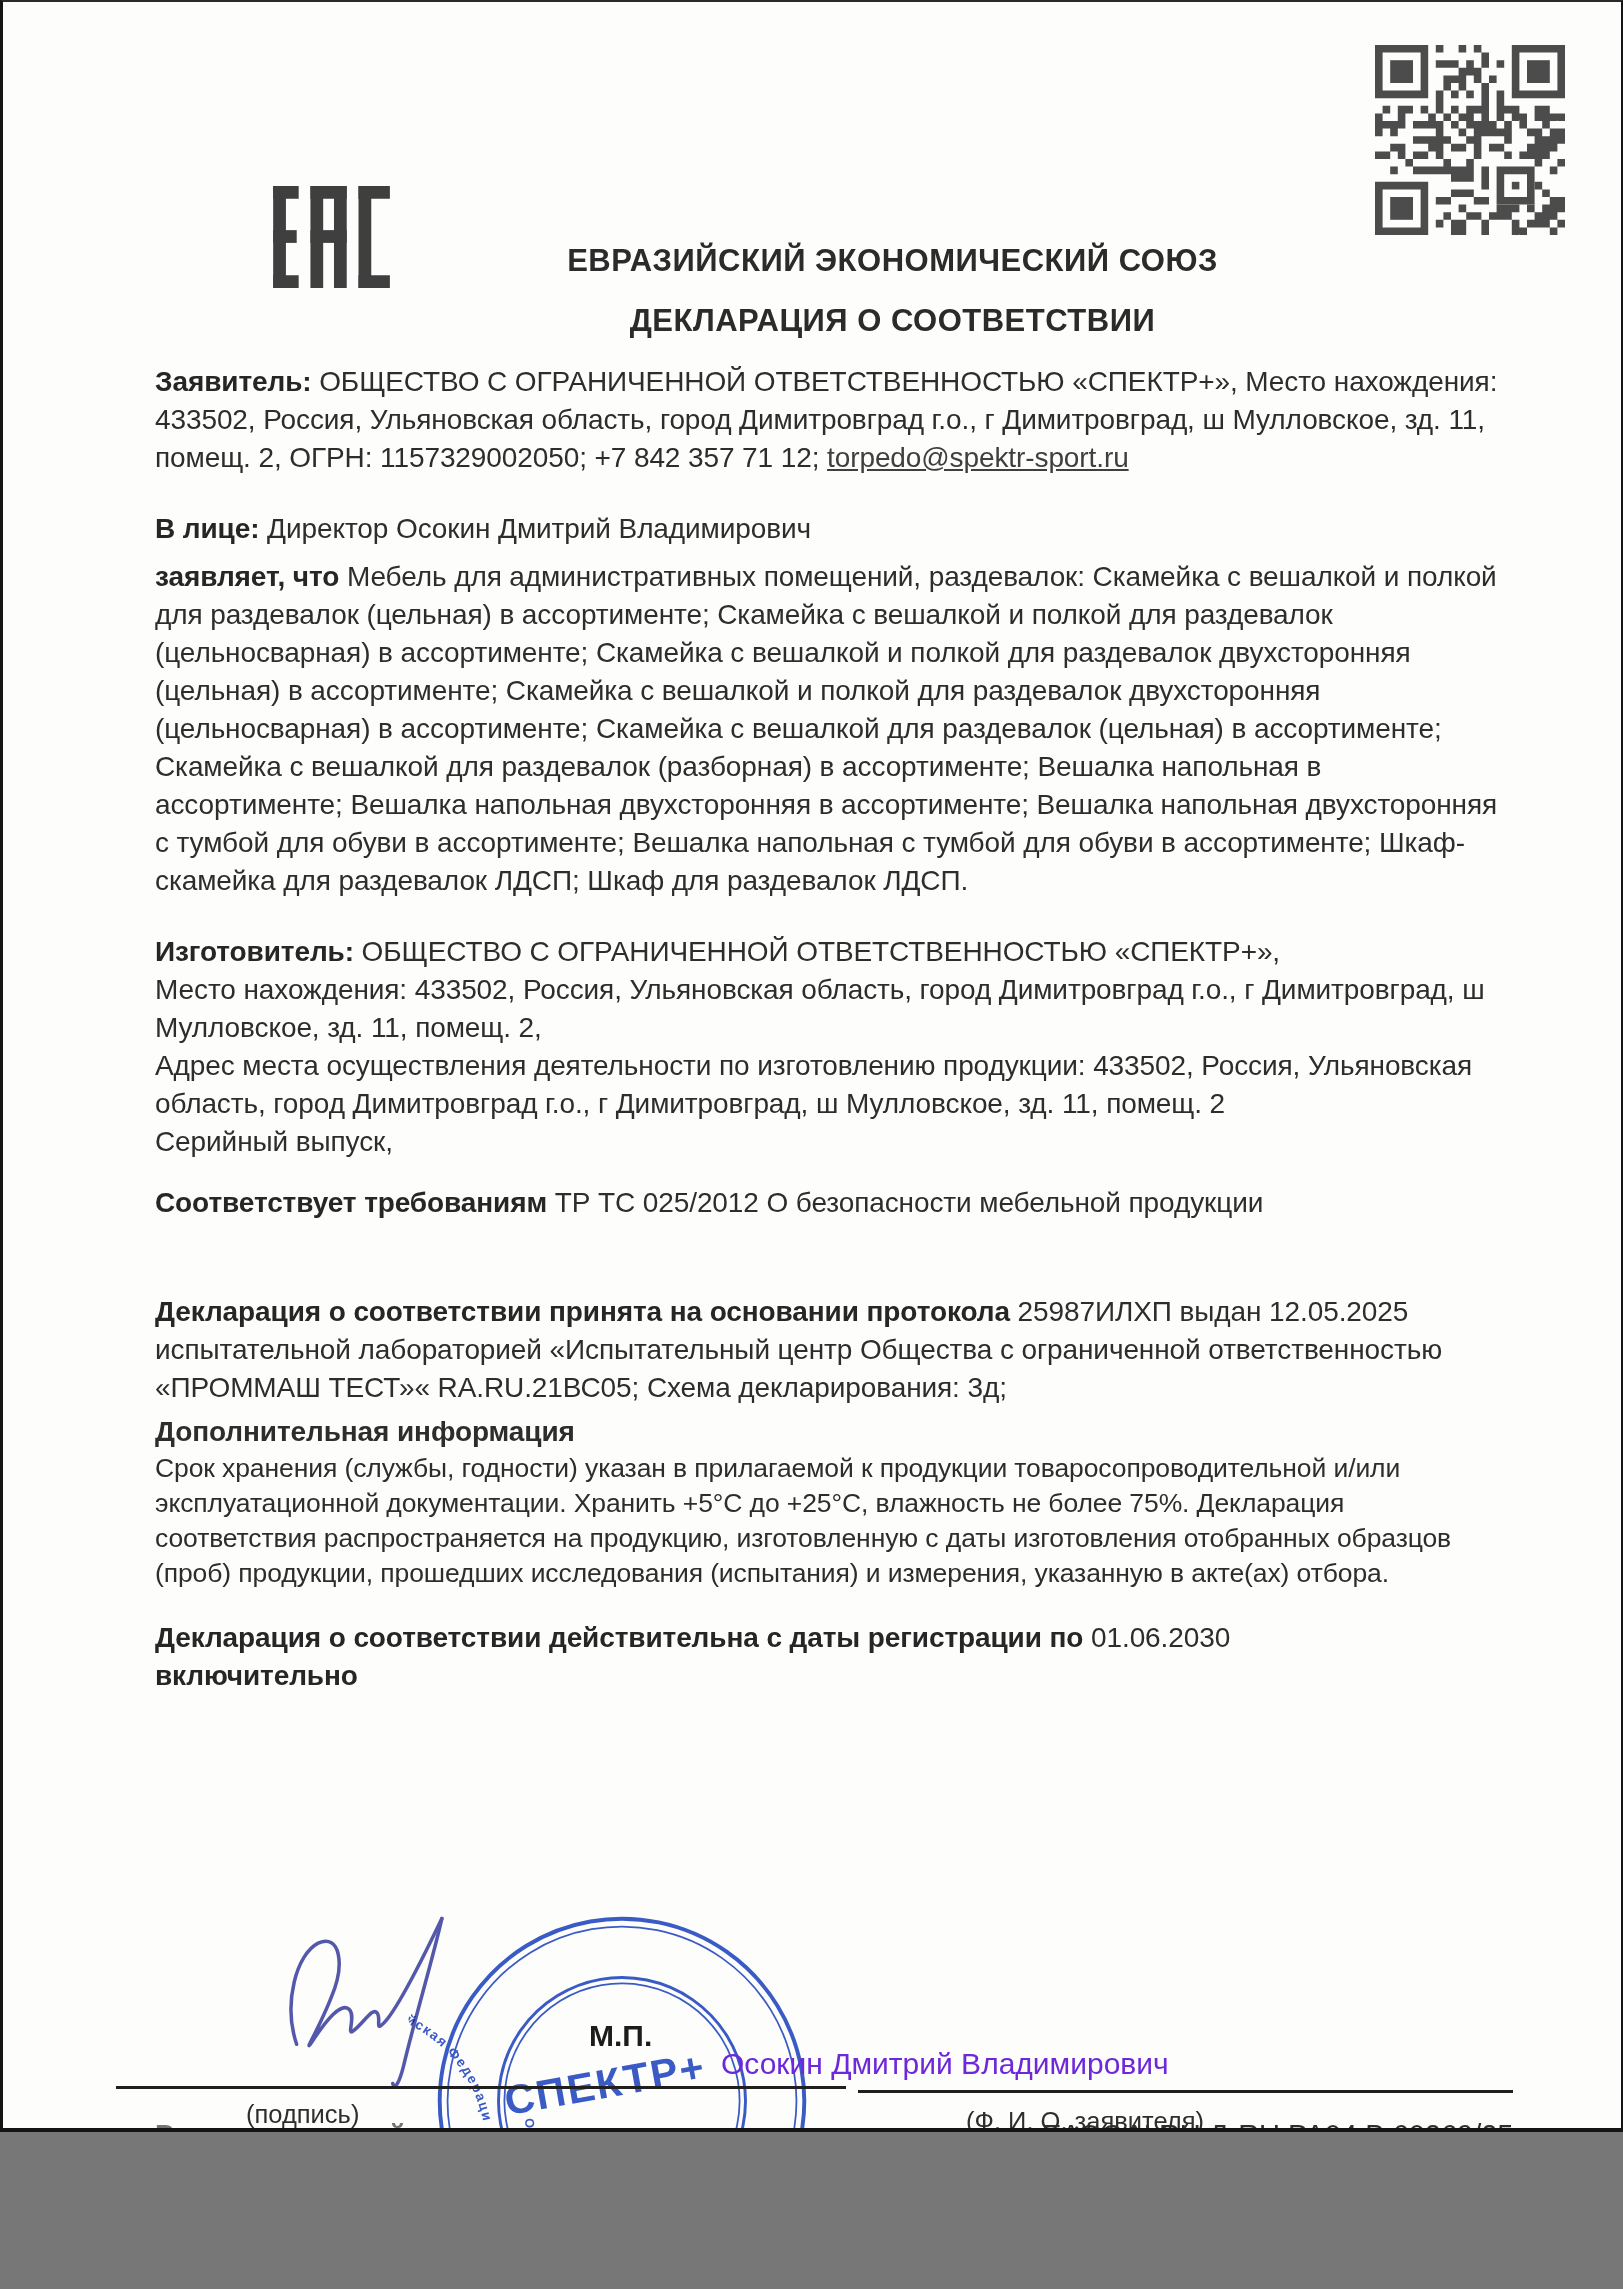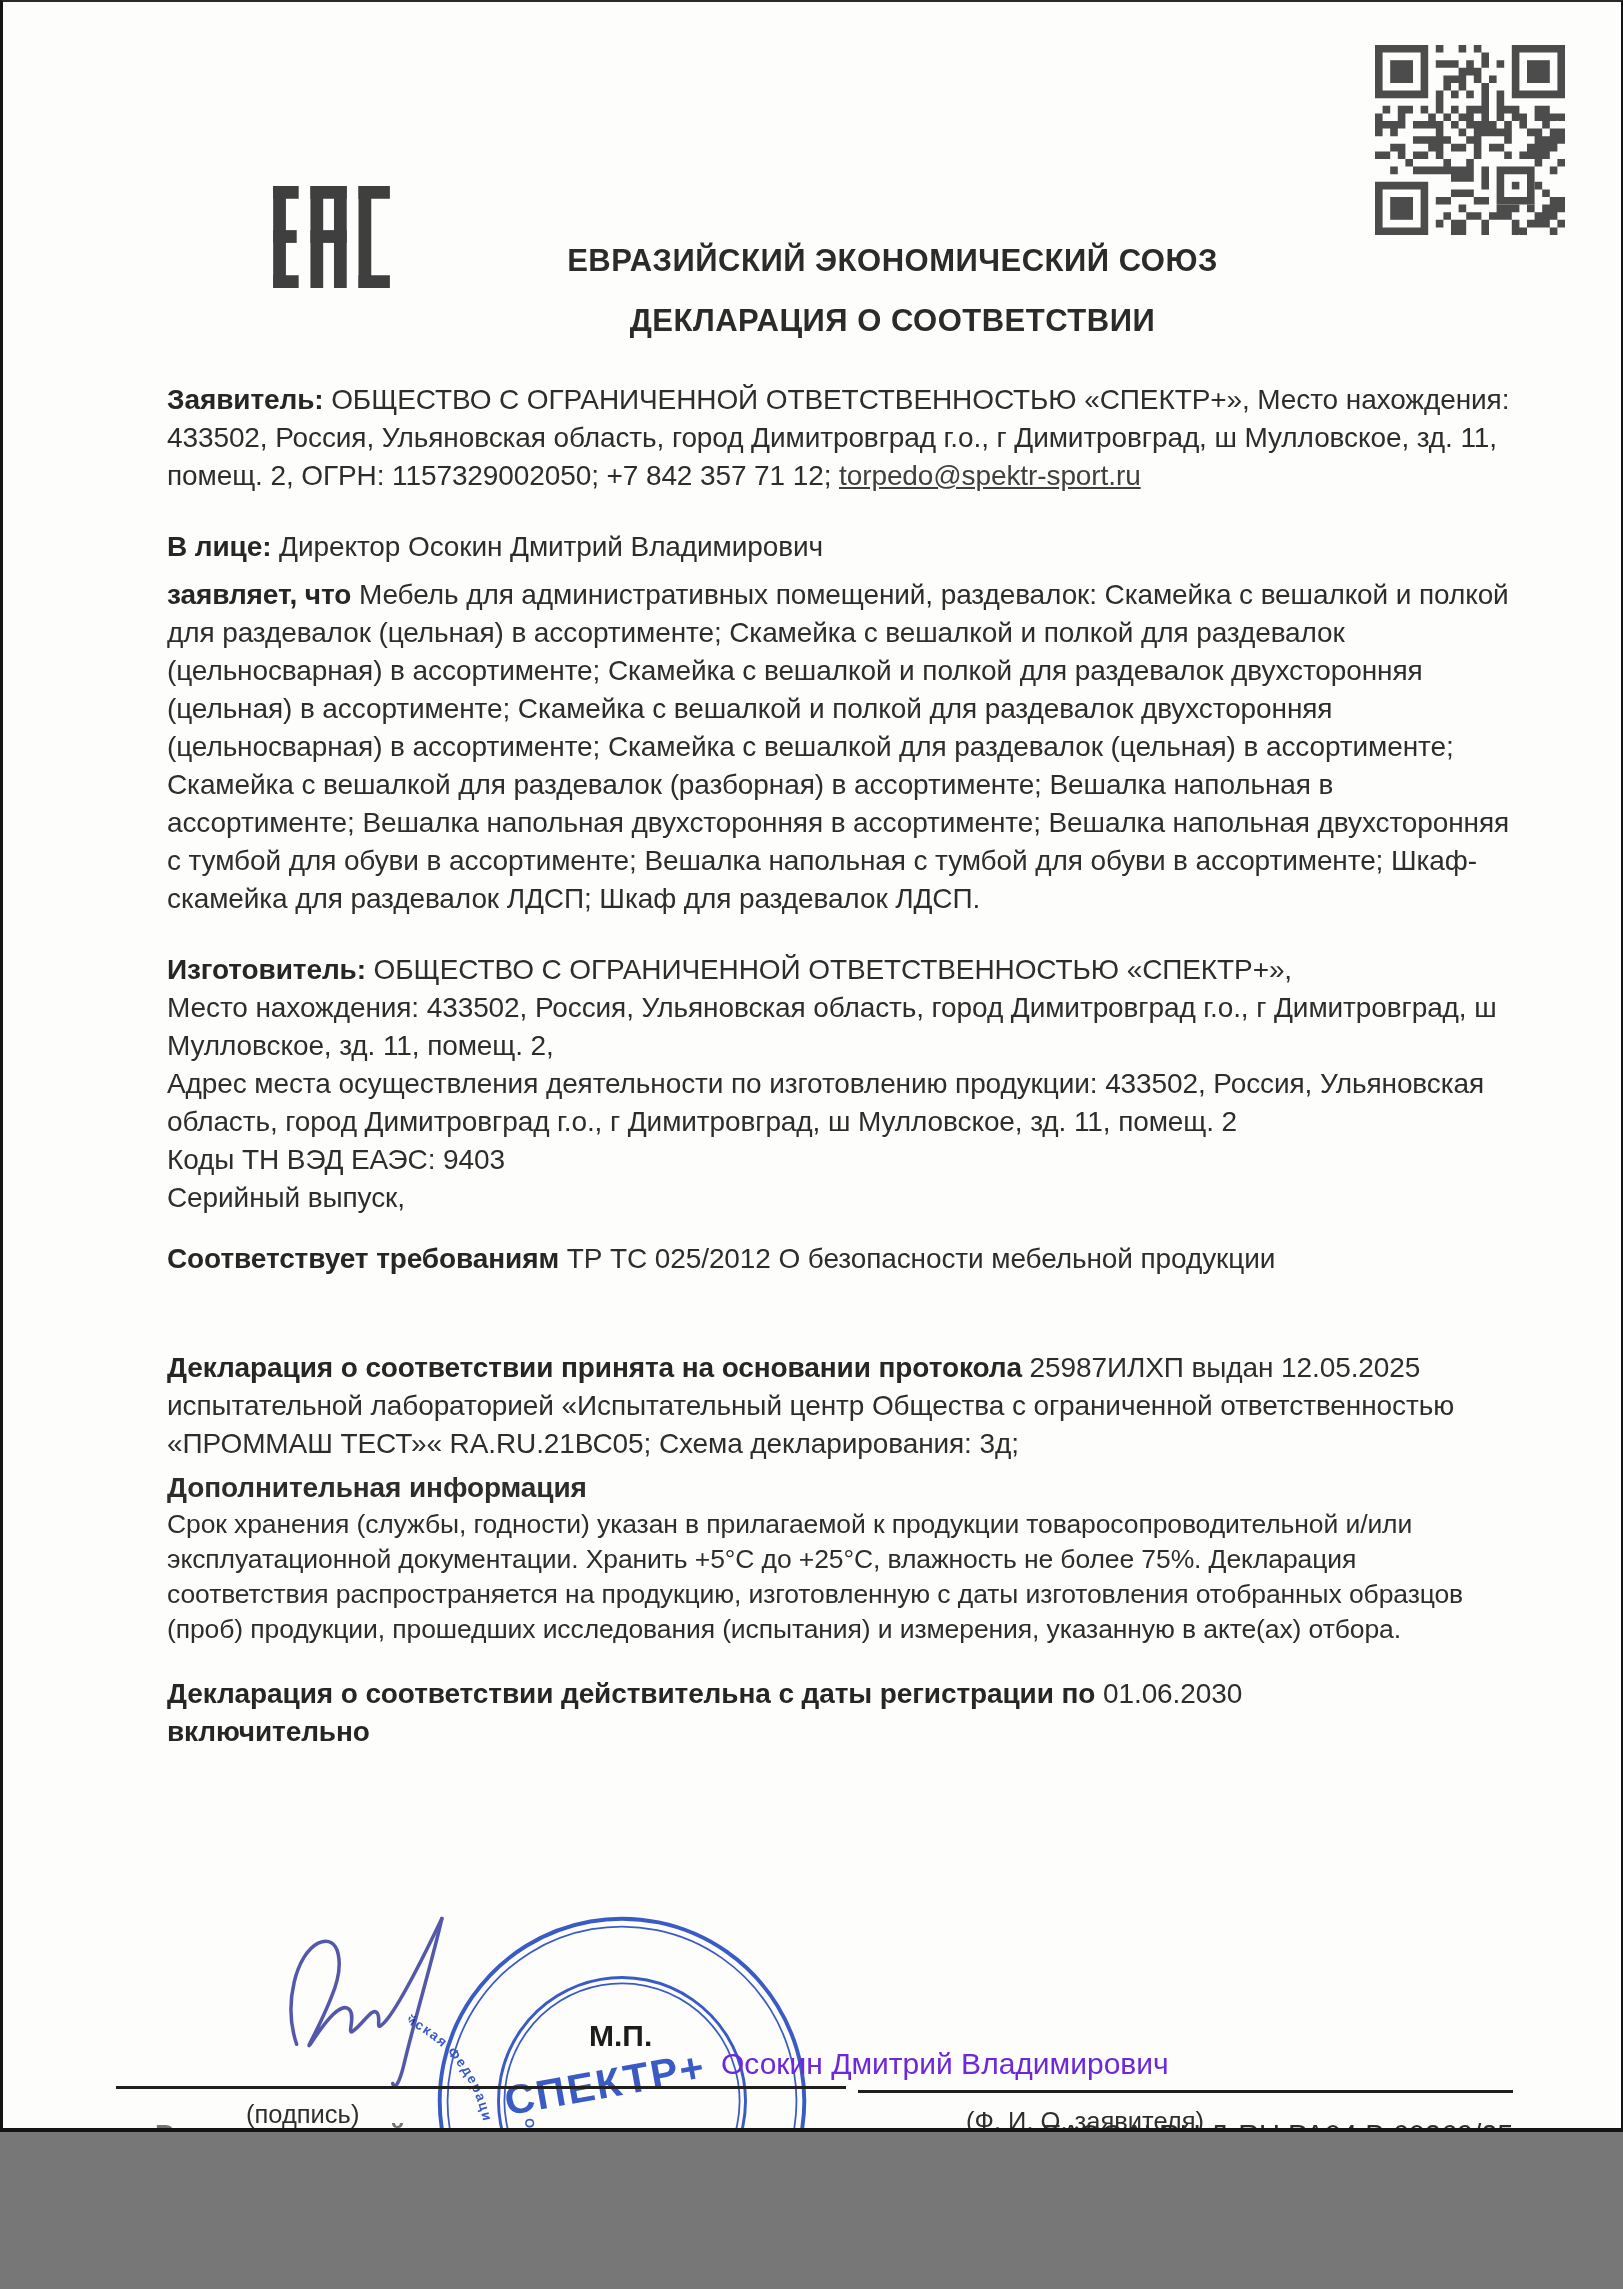--- a/index.html
+++ b/index.html
@@ -11,22 +11,22 @@
     box-sizing:border-box;
     font-family:"Liberation Sans", sans-serif; color:#2d2d2d;
   }
   
   .eac-logo{position:absolute; left:270px; top:184px; width:120px; height:102px;}
   .qr{position:absolute; left:1372px; top:43px; width:190px; height:190px;}
   .titles{position:absolute; left:280px; top:241px; width:1219px; text-align:center;}
   .title-line{font-weight:bold; font-size:31px; letter-spacing:0.5px; color:#2b2b2b;}
   .title-line + .title-line{margin-top:23.5px;}
   
-  .flow{position:absolute; left:164px; top:361px; width:1355px;
-        font-size:28px; line-height:38px; letter-spacing:-0.1px;margin-top:18px;}
+  .flow{position:absolute; left:152px; top:361px; width:1355px;
+        font-size:28px; line-height:38px; letter-spacing:-0.1px;}
   .flow b{font-weight:bold; color:#262626;}
   .para{margin:0;}
   .m-applicant{margin-bottom:33px;}
   .m-person{margin-bottom:9.8px;}
   .m-declares{margin-bottom:33px;}
   .m-manufacturer{margin-bottom:23.5px;}
   .m-compliance{margin-bottom:71px;}
   .m-protocol{margin-top:47px;}
   .addl-head{font-weight:bold; margin-top:5.9px;}
   .addl-body{font-size:26.5px; line-height:35px;}
@@ -109,21 +109,20 @@
     <p class="para m-applicant"><b>Заявитель:</b><span> ОБЩЕСТВО С ОГРАНИЧЕННОЙ ОТВЕТСТВЕННОСТЬЮ «СПЕКТР+», Место нахождения: 433502, Россия, Ульяновская область, город Димитровград г.о., г Димитровград, ш Мулловское, зд. 11, помещ. 2, ОГРН: 1157329002050; +7 842 357 71 12; </span><span class="email">torpedo@spektr-sport.ru</span></p>
 
     <p class="para m-person"><b>В лице:</b><span> Директор Осокин Дмитрий Владимирович</span></p>
 
     <p class="para m-declares"><b>заявляет, что</b><span> Мебель для административных помещений, раздевалок: Скамейка с вешалкой и полкой для раздевалок (цельная) в ассортименте; Скамейка с вешалкой и полкой для раздевалок (цельносварная) в ассортименте; Скамейка с вешалкой и полкой для раздевалок двухсторонняя (цельная) в ассортименте; Скамейка с вешалкой и полкой для раздевалок двухсторонняя (цельносварная) в ассортименте; Скамейка с вешалкой для раздевалок (цельная) в ассортименте; Скамейка с вешалкой для раздевалок (разборная) в ассортименте; Вешалка напольная в ассортименте; Вешалка напольная двухсторонняя в ассортименте; Вешалка напольная двухсторонняя с тумбой для обуви в ассортименте; Вешалка напольная с тумбой для обуви в ассортименте; Шкаф-скамейка для раздевалок ЛДСП; Шкаф для раздевалок ЛДСП.</span></p>
 
     <div class="m-manufacturer">
       <div><b>Изготовитель:</b><span> ОБЩЕСТВО С ОГРАНИЧЕННОЙ ОТВЕТСТВЕННОСТЬЮ «СПЕКТР+»,</span></div>
       <div>Место нахождения: 433502, Россия, Ульяновская область, город Димитровград г.о., г Димитровград, ш Мулловское, зд. 11, помещ. 2,</div>
       <div>Адрес места осуществления деятельности по изготовлению продукции: 433502, Россия, Ульяновская область, город Димитровград г.о., г Димитровград, ш Мулловское, зд. 11, помещ. 2</div>
-      <div>Коды ТН ВЭД ЕАЭС: 9403</div>
       <div>Серийный выпуск,</div>
     </div>
 
     <p class="para m-compliance"><b>Соответствует требованиям</b><span> ТР ТС 025/2012 О безопасности мебельной продукции</span></p>
 
     <p class="para m-protocol"><b>Декларация о соответствии принята на основании протокола</b><span> 25987ИЛХП выдан 12.05.2025 испытательной лабораторией «Испытательный центр Общества с ограниченной ответственностью «ПРОММАШ ТЕСТ»« RA.RU.21ВС05; Схема декларирования: 3д;</span></p>
 
     <div class="addl-head">Дополнительная информация</div>
     <div class="addl-body">Срок хранения (службы, годности) указан в прилагаемой к продукции товаросопроводительной и/или эксплуатационной документации. Хранить +5°С до +25°С, влажность не более 75%. Декларация соответствия распространяется на продукцию, изготовленную с даты изготовления отобранных образцов (проб) продукции, прошедших исследования (испытания) и измерения, указанную в акте(ах) отбора.</div>
 

